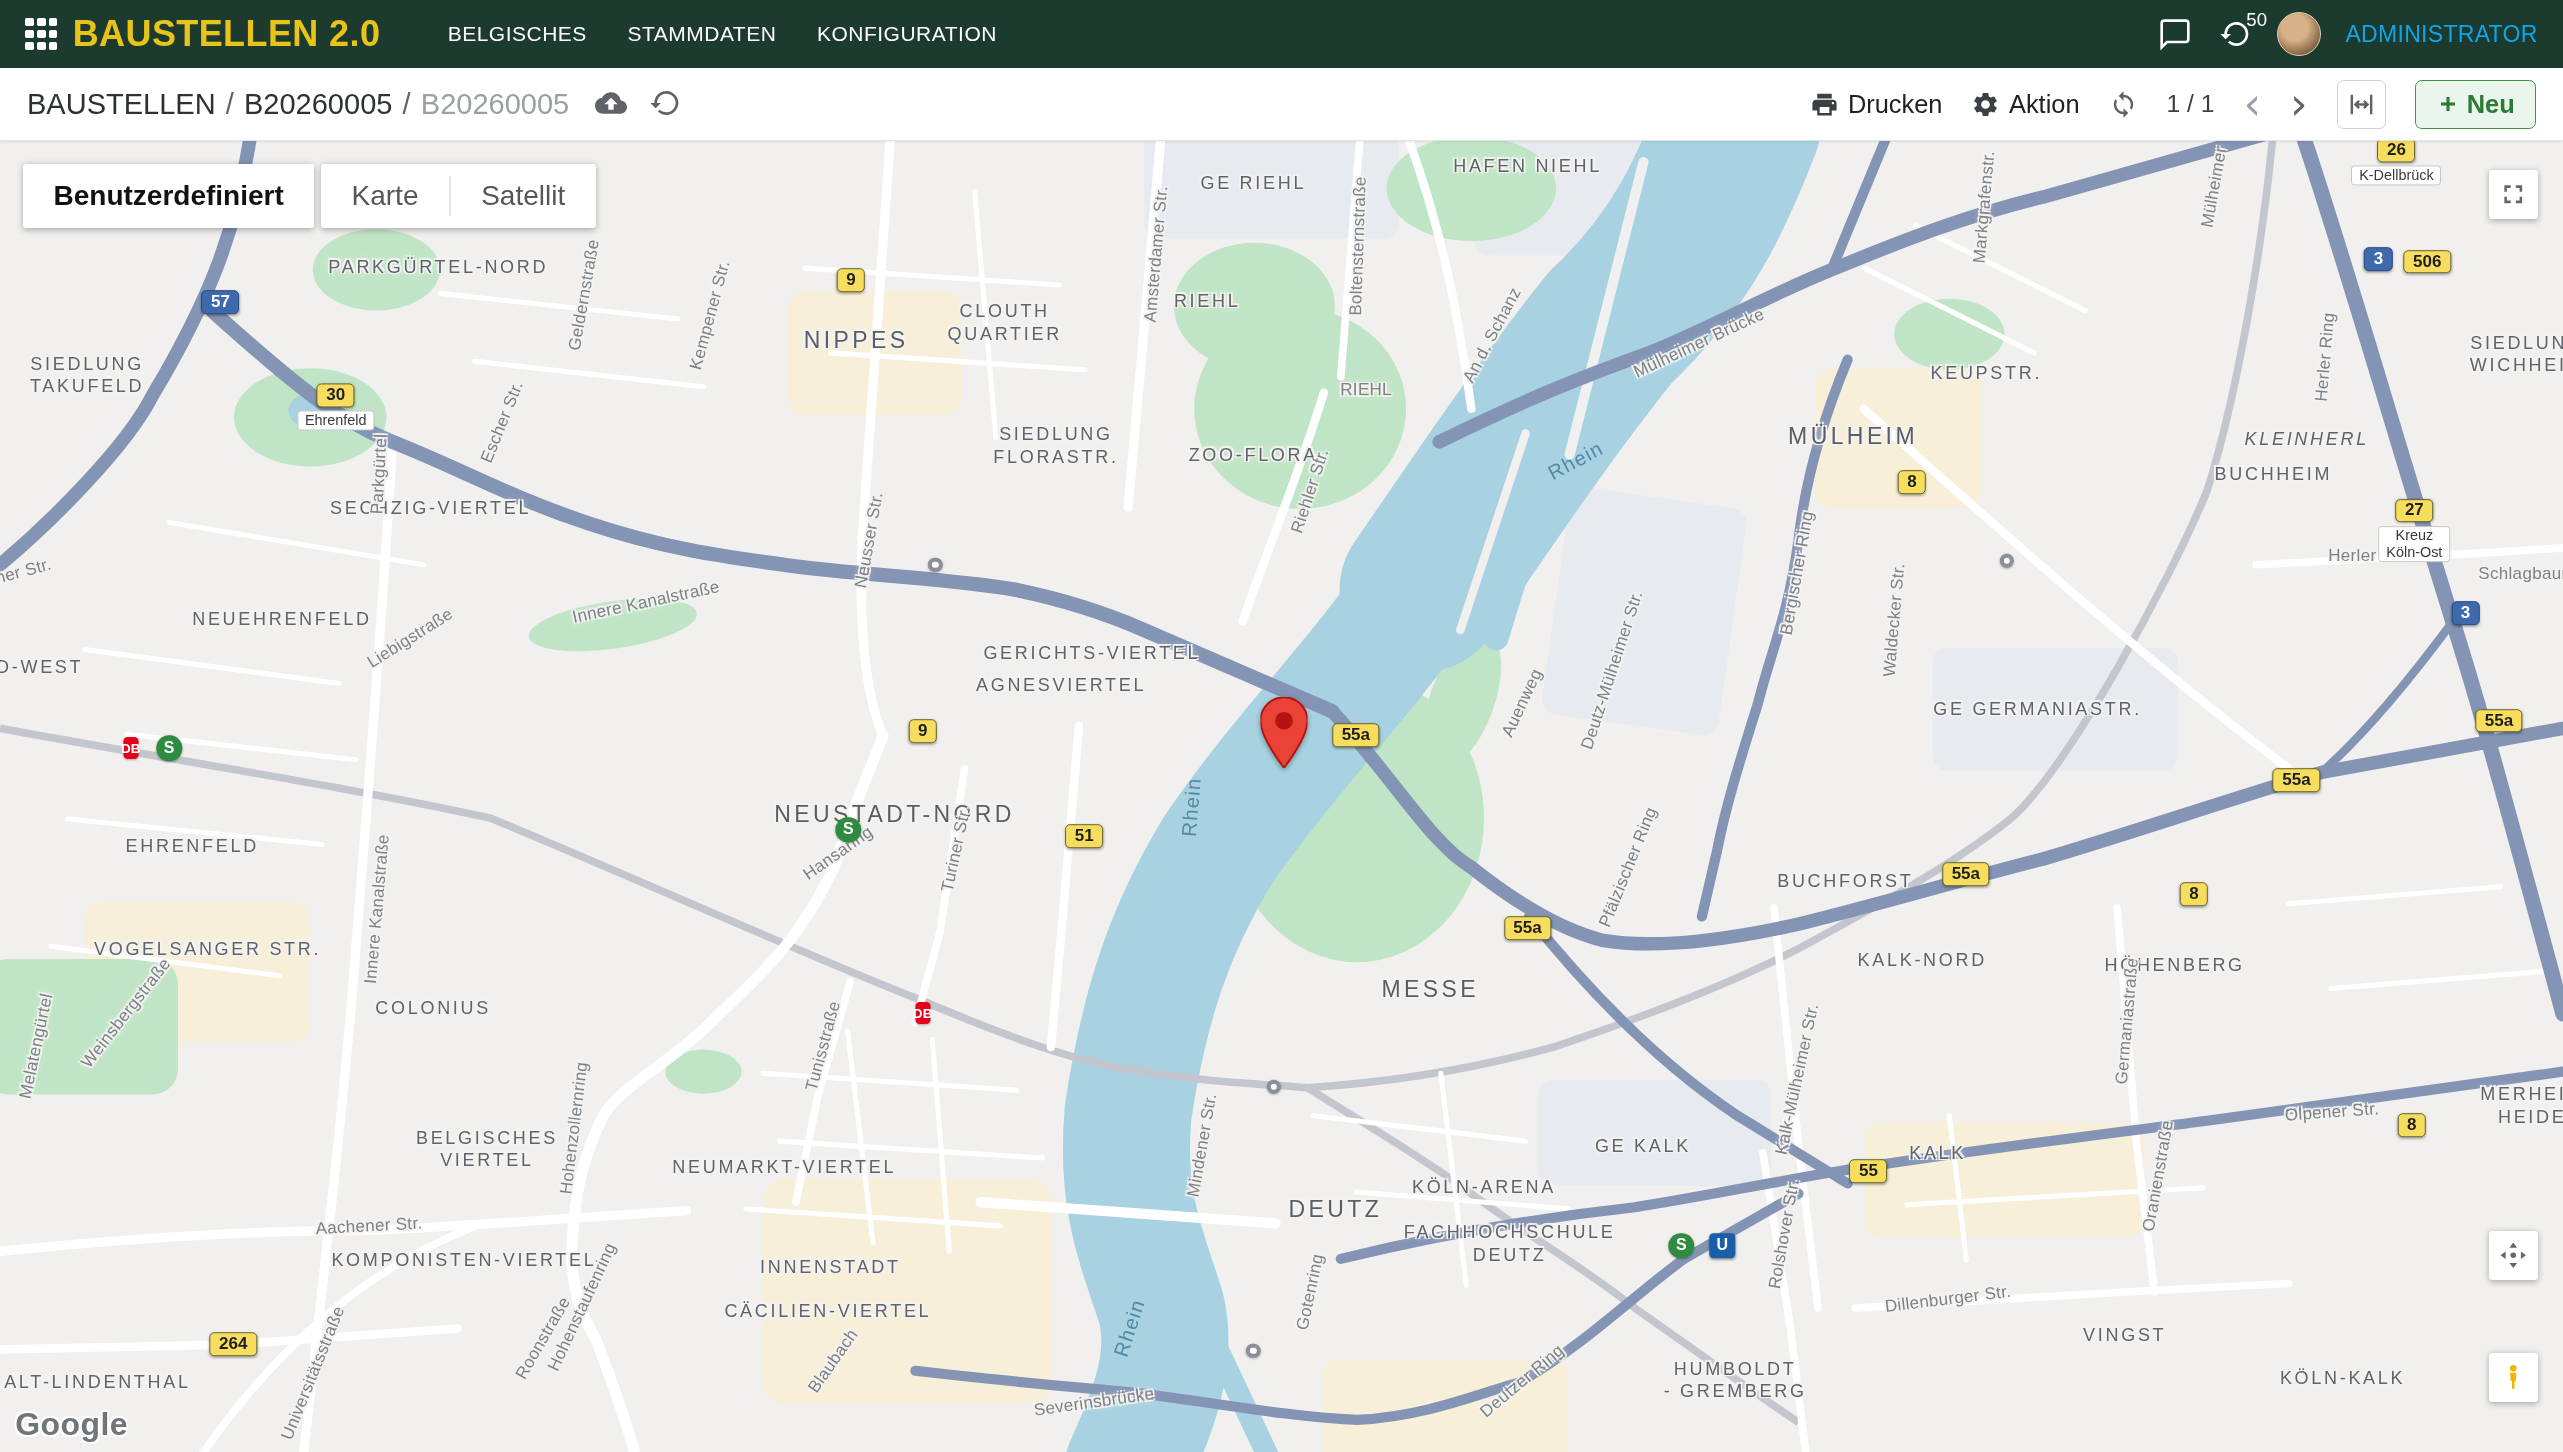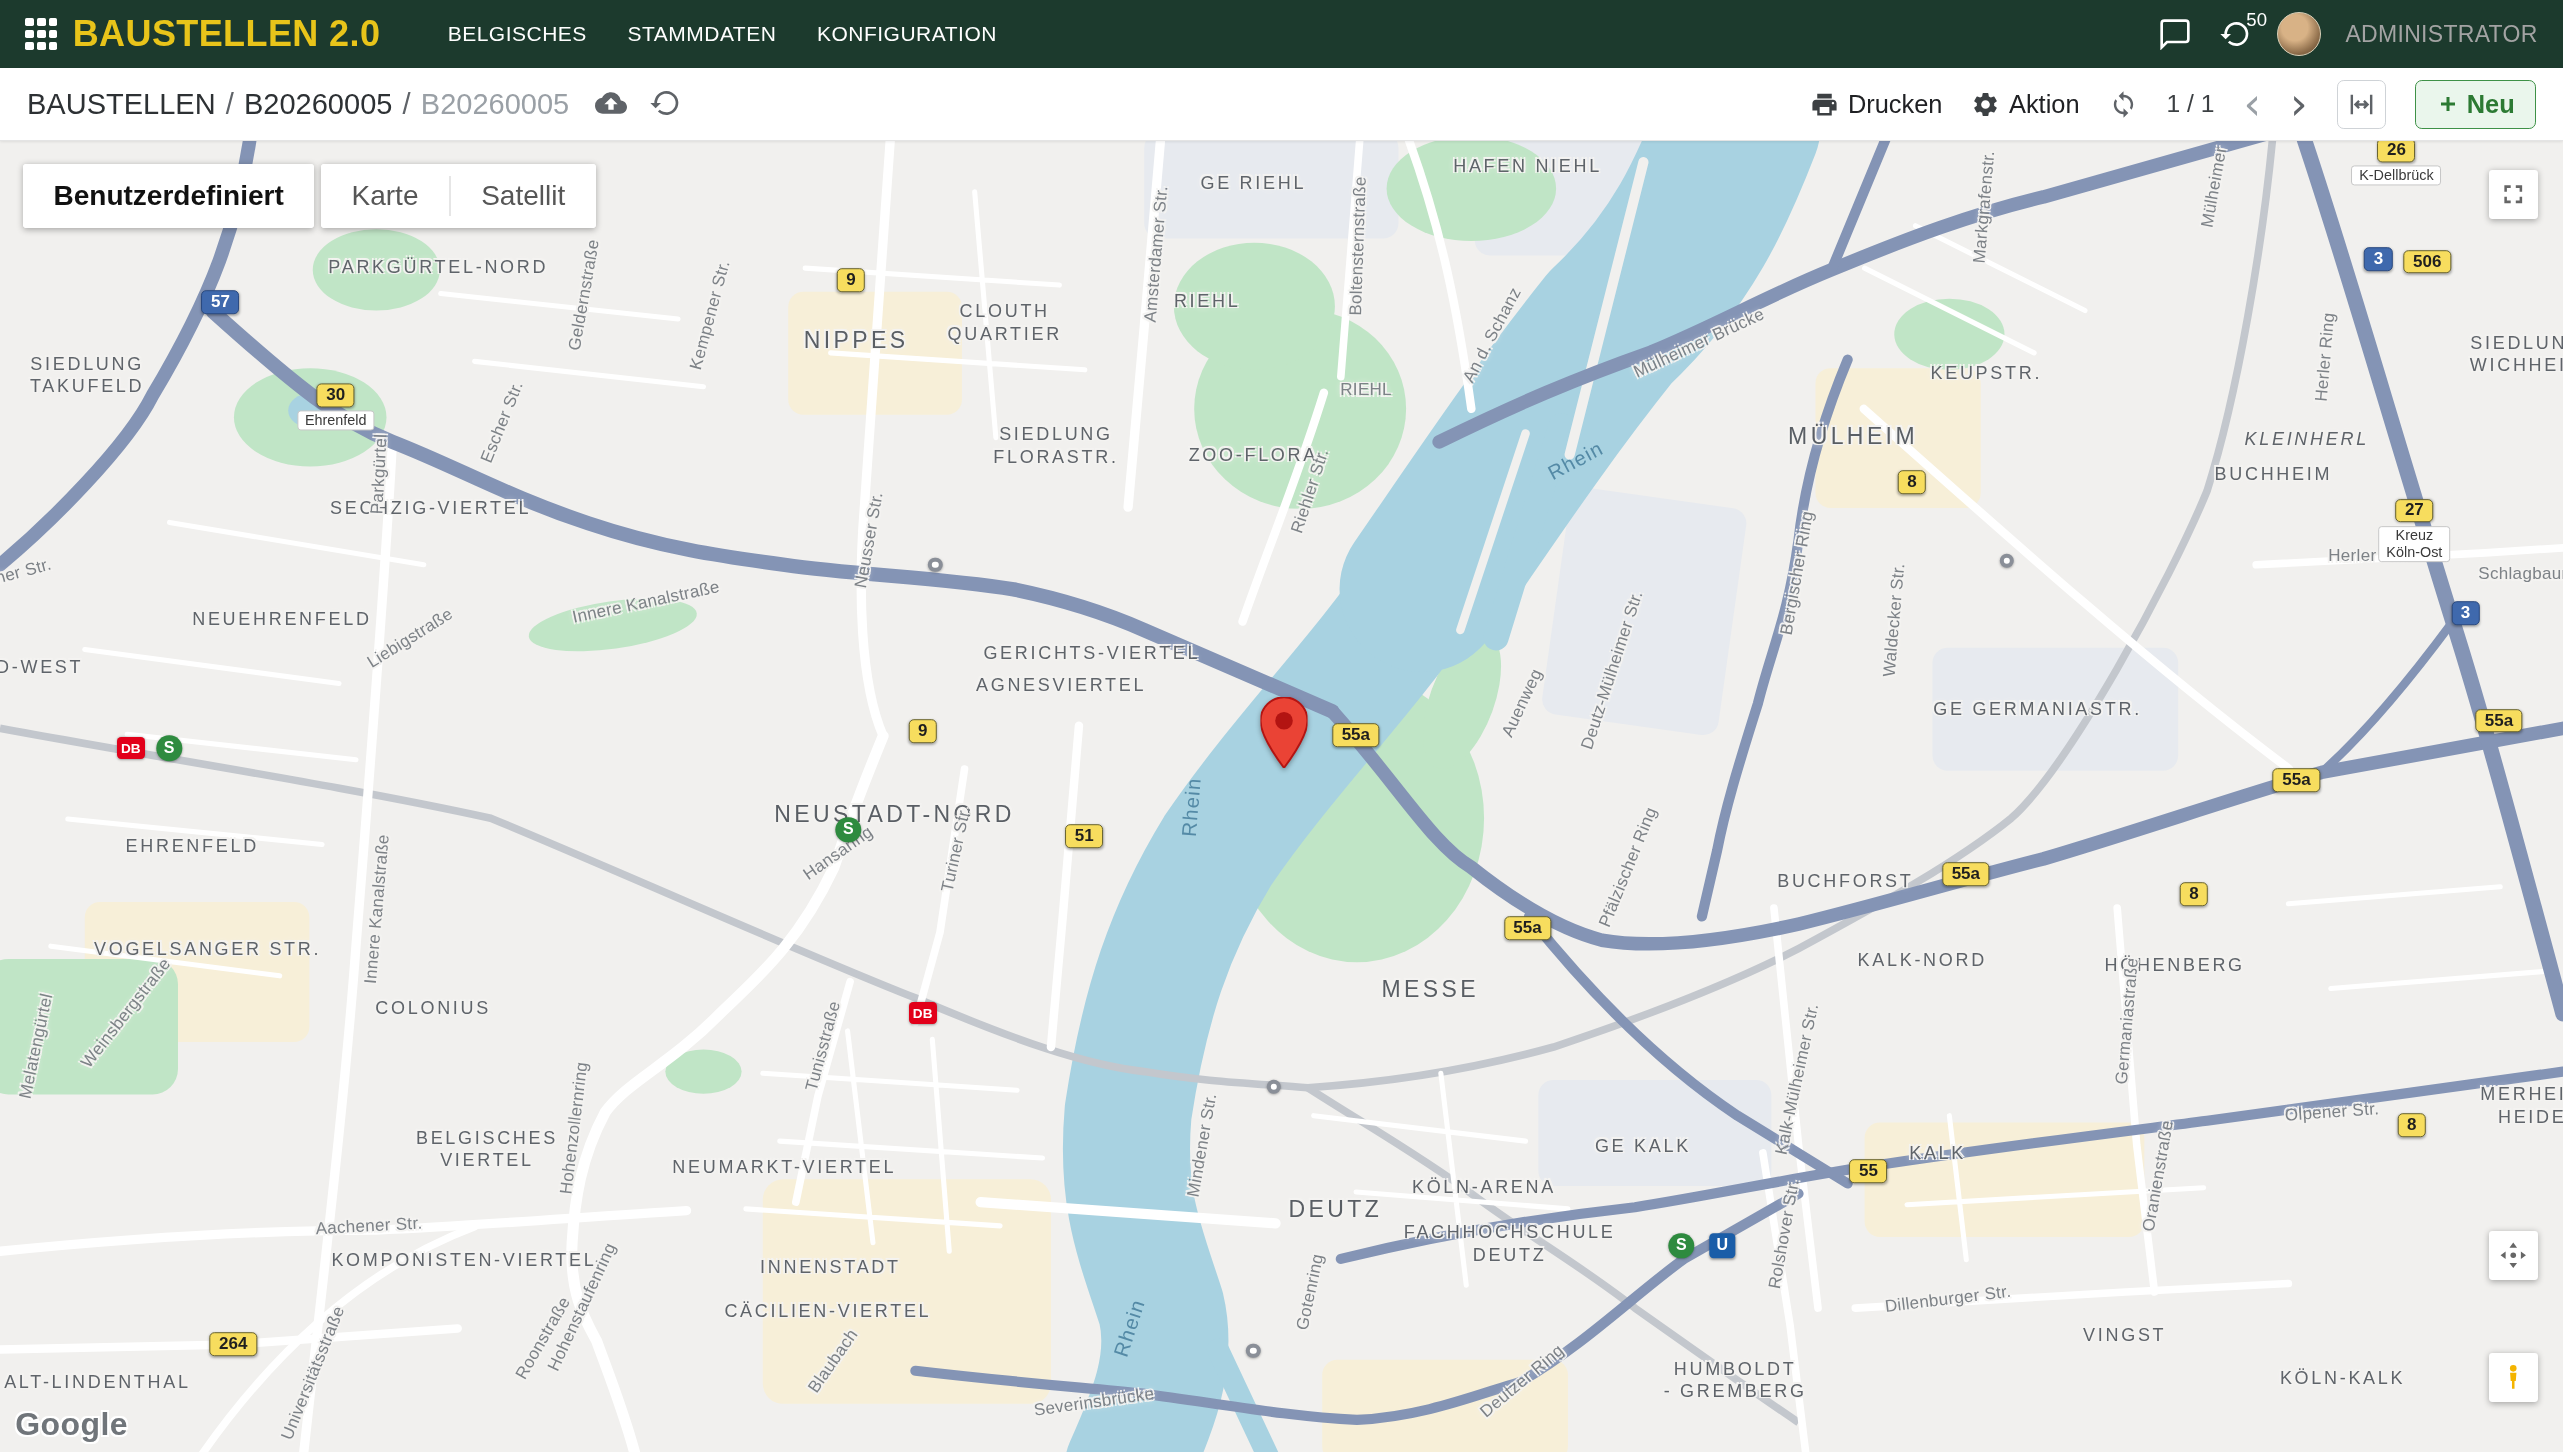--- a/index.html
+++ b/index.html
@@ -10,21 +10,21 @@
   .apps-grid { width:32px; height:32px; display:grid; grid-template-columns:repeat(3,1fr); gap:3.4px; margin-right:15.3px; cursor:pointer; }
   .apps-grid span { background:#fff; border-radius:1.7px; }
   .brand { color:#e8c41a; font-size:36px; font-weight:800; letter-spacing:0.4px; white-space:nowrap; }
   .topnav { display:flex; margin-left:47px; gap:0; }
   .topnav .nav-item { color:#fff; font-size:21px; letter-spacing:0.5px; padding:0 20.3px; cursor:pointer; }
   .topbar-right { margin-left:auto; display:flex; align-items:center; gap:24px; }
   .tb-icon { width:36px; height:36px; display:flex; align-items:center; justify-content:center; cursor:pointer; position:relative; }
   .tb-icon svg { width:32px; height:32px; }
   .badge-50 { position:absolute; top:-6.8px; right:-13.6px; font-size:18.6px; color:#fff; }
   .avatar { width:44px; height:44px; border-radius:50%; background:radial-gradient(circle at 40% 35%, #d8b286 0 35%, #8a6a48 70%, #57432c); border:1.7px solid #d9d0b8; }
-  .username { font-size:23px; color:#a3a3a3; letter-spacing:0.3px; }
+  .username { font-size:23px; color:#0ea5e9; letter-spacing:0.3px; }
 
   
   .toolbar { height:73px; background:#fff; display:flex; align-items:center; padding:0 27px; border-bottom:0.8px solid #e4e4e4; box-shadow:0 0.8px 2.5px rgba(0,0,0,.08); position:relative; z-index:5; }
   .breadcrumb { display:flex; align-items:center; gap:10.2px; font-size:29px; color:#2d3134; }
   .breadcrumb .sep { color:#5f6368; }
   .breadcrumb .muted { color:#9aa0a6; }
   .bc-icons { display:flex; align-items:center; gap:22px; margin-left:25.4px; }
   .bc-icons svg { width:32px; height:32px; }
   .toolbar-right { margin-left:auto; display:flex; align-items:center; gap:29px; }
   .tool-btn { display:flex; align-items:center; gap:8.5px; font-size:25.4px; color:#202124; cursor:pointer; white-space:nowrap; }
@@ -48,21 +48,21 @@
   .lbl.dl { font-size:23px; color:#595e64; letter-spacing:3.4px; font-weight:500; }
   .lbl.r  { font-size:17px; color:#7d8287; letter-spacing:0.3px; }
   .lbl.w  { font-size:20.3px; color:#548aa6; letter-spacing:1.3px; text-shadow:none; }
 
   .shield { position:absolute; transform:translate(-50%,-50%); display:flex; flex-direction:column; align-items:center; gap:3.4px; }
   .shield .bdg { background:#f7dd5e; border:1.7px solid #69642f; border-radius:5.1px; padding:0.8px 8.5px; font-size:17px; font-weight:bold; color:#1f1f1f; box-shadow:0 0.8px 2.5px rgba(0,0,0,.3); white-space:nowrap; }
   .shield.b .bdg { background:#3f69ad; border-color:#2a4a80; color:#fff; }
   .shield .sub { background:#fff; border:0.8px solid #c7c7c7; border-radius:3.4px; padding:0.8px 6.8px; font-size:14.4px; color:#3a3a3a; white-space:pre-line; text-align:center; line-height:1.15; }
 
   .mk { position:absolute; transform:translate(-50%,-50%); display:flex; align-items:center; justify-content:center; border-radius:50%; box-shadow:0 0.8px 2.5px rgba(0,0,0,.35); }
-  .mk.db { width:28px; height:22px; border-radius:4.2px; background:#e2001a; color:#fff; font-weight:bold; font-size:13.6px; }
+  .mk.db { width:15px; height:22px; border-radius:4.2px; background:#e2001a; color:#fff; font-weight:bold; font-size:13.6px; }
   .mk.s  { width:25.4px; height:25.4px; background:#2e8b3f; color:#fff; font-weight:bold; font-size:16px; }
   .mk.u  { width:25.4px; height:25.4px; border-radius:4.2px; background:#1a5da8; color:#fff; font-weight:bold; font-size:16px; }
   .mk.st { width:14.4px; height:14.4px; background:#fff; border:4.2px solid #8a8f98; }
 
   .pin { position:absolute; width:47px; height:71px; transform:translate(-50%,-100%); filter:drop-shadow(0 2.5px 2.5px rgba(0,0,0,.35)); }
 
   .map-type { position:absolute; top:23px; left:23px; display:flex; gap:6.8px; }
   .mt-group { display:flex; background:#fff; border-radius:3.4px; box-shadow:0 1.7px 6.8px rgba(0,0,0,.3); overflow:hidden; }
   .mt-group button { background:#fff; border:none; height:64px; padding:0 30.5px; font-size:28px; color:#565656; cursor:pointer; font-family:inherit; }
   .mt-group .divider { width:1.7px; background:#e6e6e6; margin:12px 0; }

